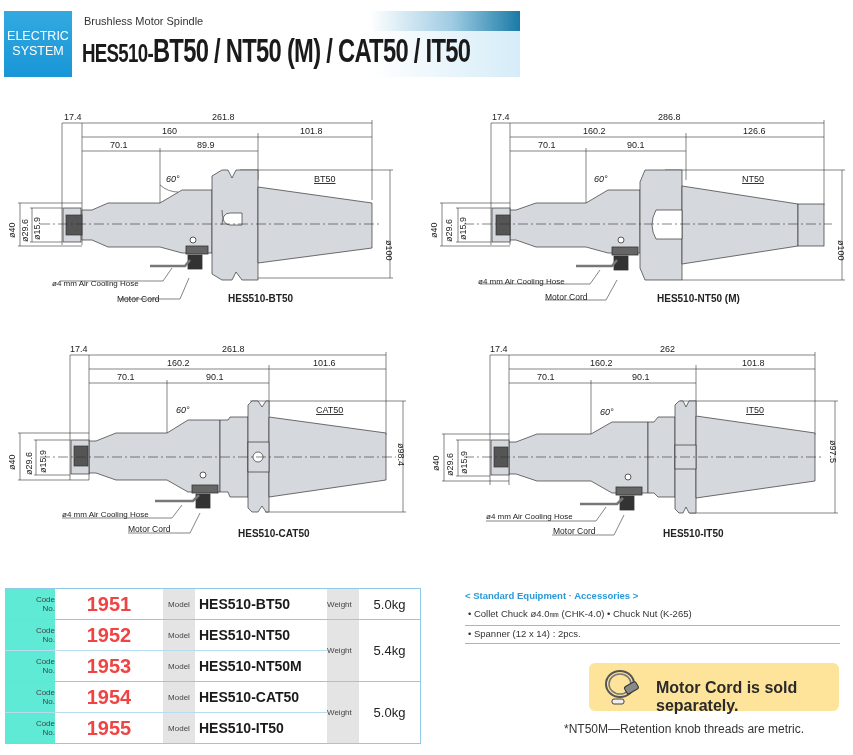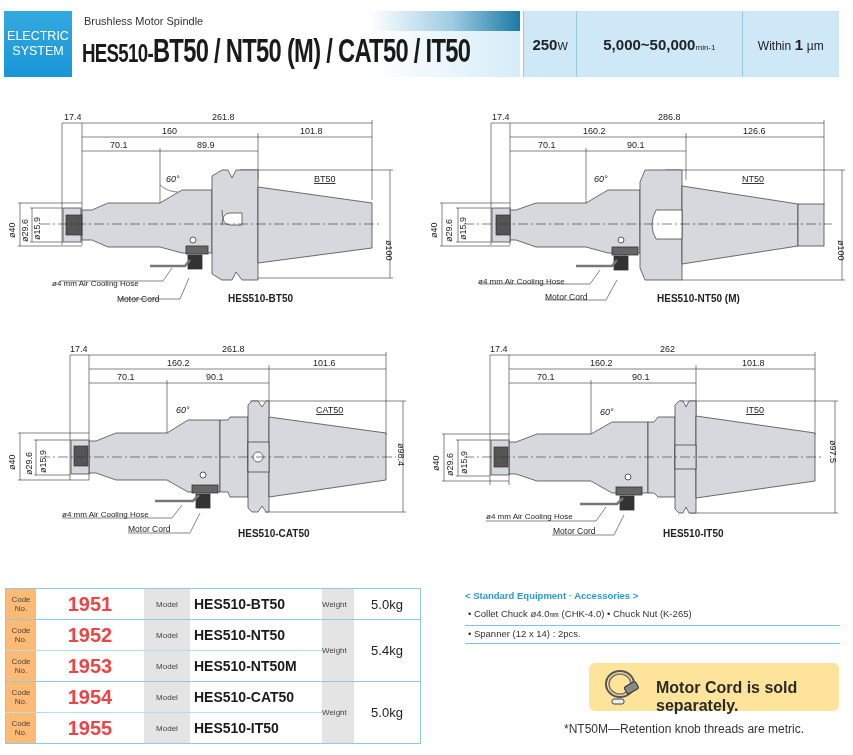--- a/index.html
+++ b/index.html
@@ -15,23 +15,23 @@
   .spec{left:523px;top:11px;width:316px;height:66px;border-collapse:collapse;}
   .spec th{background:#1a6f96;color:#fff;font-weight:normal;font-size:11px;height:18px;border-left:1px solid #7ab8d6;padding:0;}
   .spec td{background:#cfe8f7;font-size:13px;text-align:center;border-left:1px solid #9cc9e2;height:46px;padding:0;}
   .spec td b{font-size:15px;}
   .spec td .u{font-size:11px;font-weight:normal;}
   
   svg text{font-family:"Liberation Sans",sans-serif;}
   
   .codes{left:5px;top:588px;width:416px;border-collapse:collapse;border:1px solid #8fcbe8;}
   .codes td{border-top:1px solid #8fcbe8;padding:0;height:30px;}
-  .codes .lbl{background:#fdba74;font-size:8px;color:#444;text-align:center;line-height:9px;width:30px;}
+  .codes .lbl{background:#5eead4;font-size:8px;color:#444;text-align:right;line-height:9px;width:49px;}
   .codes .code{color:#ef4444;font-weight:bold;font-size:20px;text-align:center;width:108px;}
-  .codes .mlbl{background:#e4e4e4;font-size:8px;color:#444;text-align:center;width:46px;}
+  .codes .mlbl{background:#e4e4e4;font-size:8px;color:#444;text-align:center;width:32px;}
   .codes .model{font-weight:bold;font-size:14px;color:#1a1a1a;padding-left:4px;width:128px;}
   .codes .wlbl{background:#e4e4e4;font-size:8px;color:#444;text-align:left;width:32px;}
   .codes .wt{font-size:13px;text-align:center;color:#222;}
   .codes tr.inner td.code,.codes tr.inner td.lbl,.codes tr.inner td.mlbl,.codes tr.inner td.model{border-top:1px solid #b7dcef;}
   
   .acc-title{left:465px;top:590px;color:#2a9ad8;font-weight:bold;font-size:9.5px;}
   .acc-line{left:465px;width:372px;border-bottom:1px solid #7cc3e8;font-size:9.5px;color:#333;padding:3px 0 4px 3px;}
   .cord-box{left:589px;top:663px;width:250px;height:48px;background:#fde49a;border-radius:6px;}
   .cord-text{left:656px;top:679px;font-weight:bold;font-size:16px;color:#2a2a2a;}
   .note{left:564px;top:722px;font-size:12px;color:#333;}
@@ -43,25 +43,20 @@
   <span>ELECTRIC</span>
   <span>SYSTEM</span>
 </div>
 <div class="abs banner"></div>
 <div class="abs banner-bottom"></div>
 <div class="abs subtitle">Brushless Motor Spindle</div>
 <div class="abs title"><span class="small">HES510-</span><span>BT50 / NT50 (M) / CAT50 / IT50</span></div>
 
 <table class="abs spec">
   <tbody>
-  <tr>
-    <td><b>250</b><span class="u">W</span></td>
-    <td><b>5,000~50,000</b><span class="u" style="font-size:8px">min-1</span></td>
-    <td><span style="font-size:12px">Within</span> <b>1</b> <span style="font-size:12px">µm</span></td>
-  </tr>
 </tbody>
   </table>
 
 <svg class="abs" style="left:0;top:100px" width="420" height="210">
   <g stroke="#333" stroke-width="0.6" fill="none">
 
     <line x1="62" y1="23" x2="62" y2="145"></line>
       <line x1="82" y1="23" x2="82" y2="145"></line>
     <line x1="82" y1="23" x2="372" y2="23"></line>
       <line x1="372" y1="20" x2="372" y2="100"></line>

